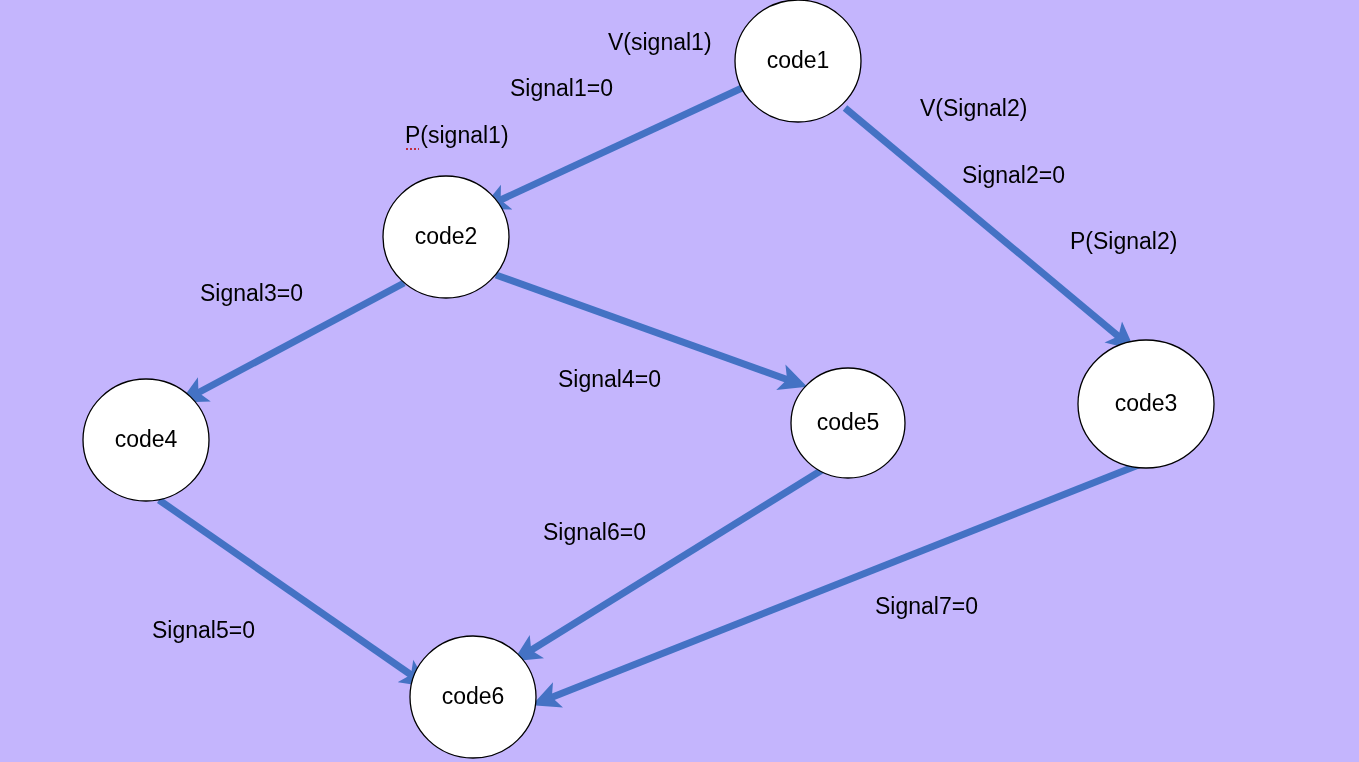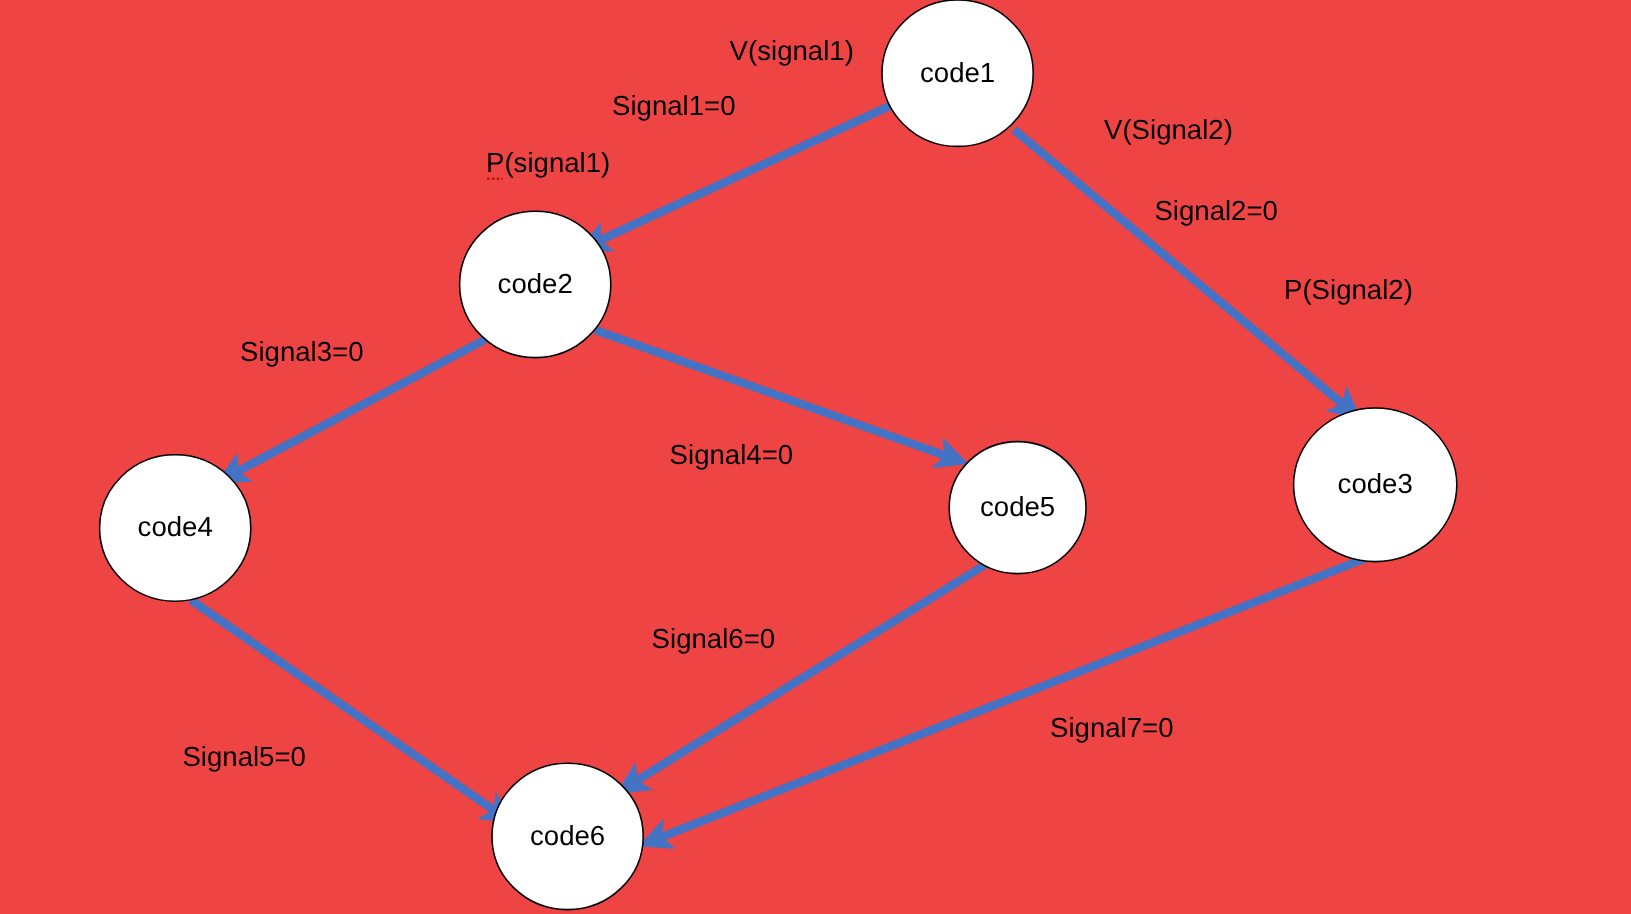--- a/index.html
+++ b/index.html
@@ -8,21 +8,21 @@
     padding: 0;
     background: #ffffff;
   }
   body {
     font-family: "Liberation Sans", sans-serif;
   }
   #canvas-wrap {
     position: relative;
     width: 1359px;
     height: 762px;
-    background: #ef4444;
+    background: #c4b5fd;
     overflow: hidden;
   }
   #diagram-svg {
     position: absolute;
     left: 0;
     top: 0;
     width: 1359px;
     height: 762px;
     display: block;
   }

